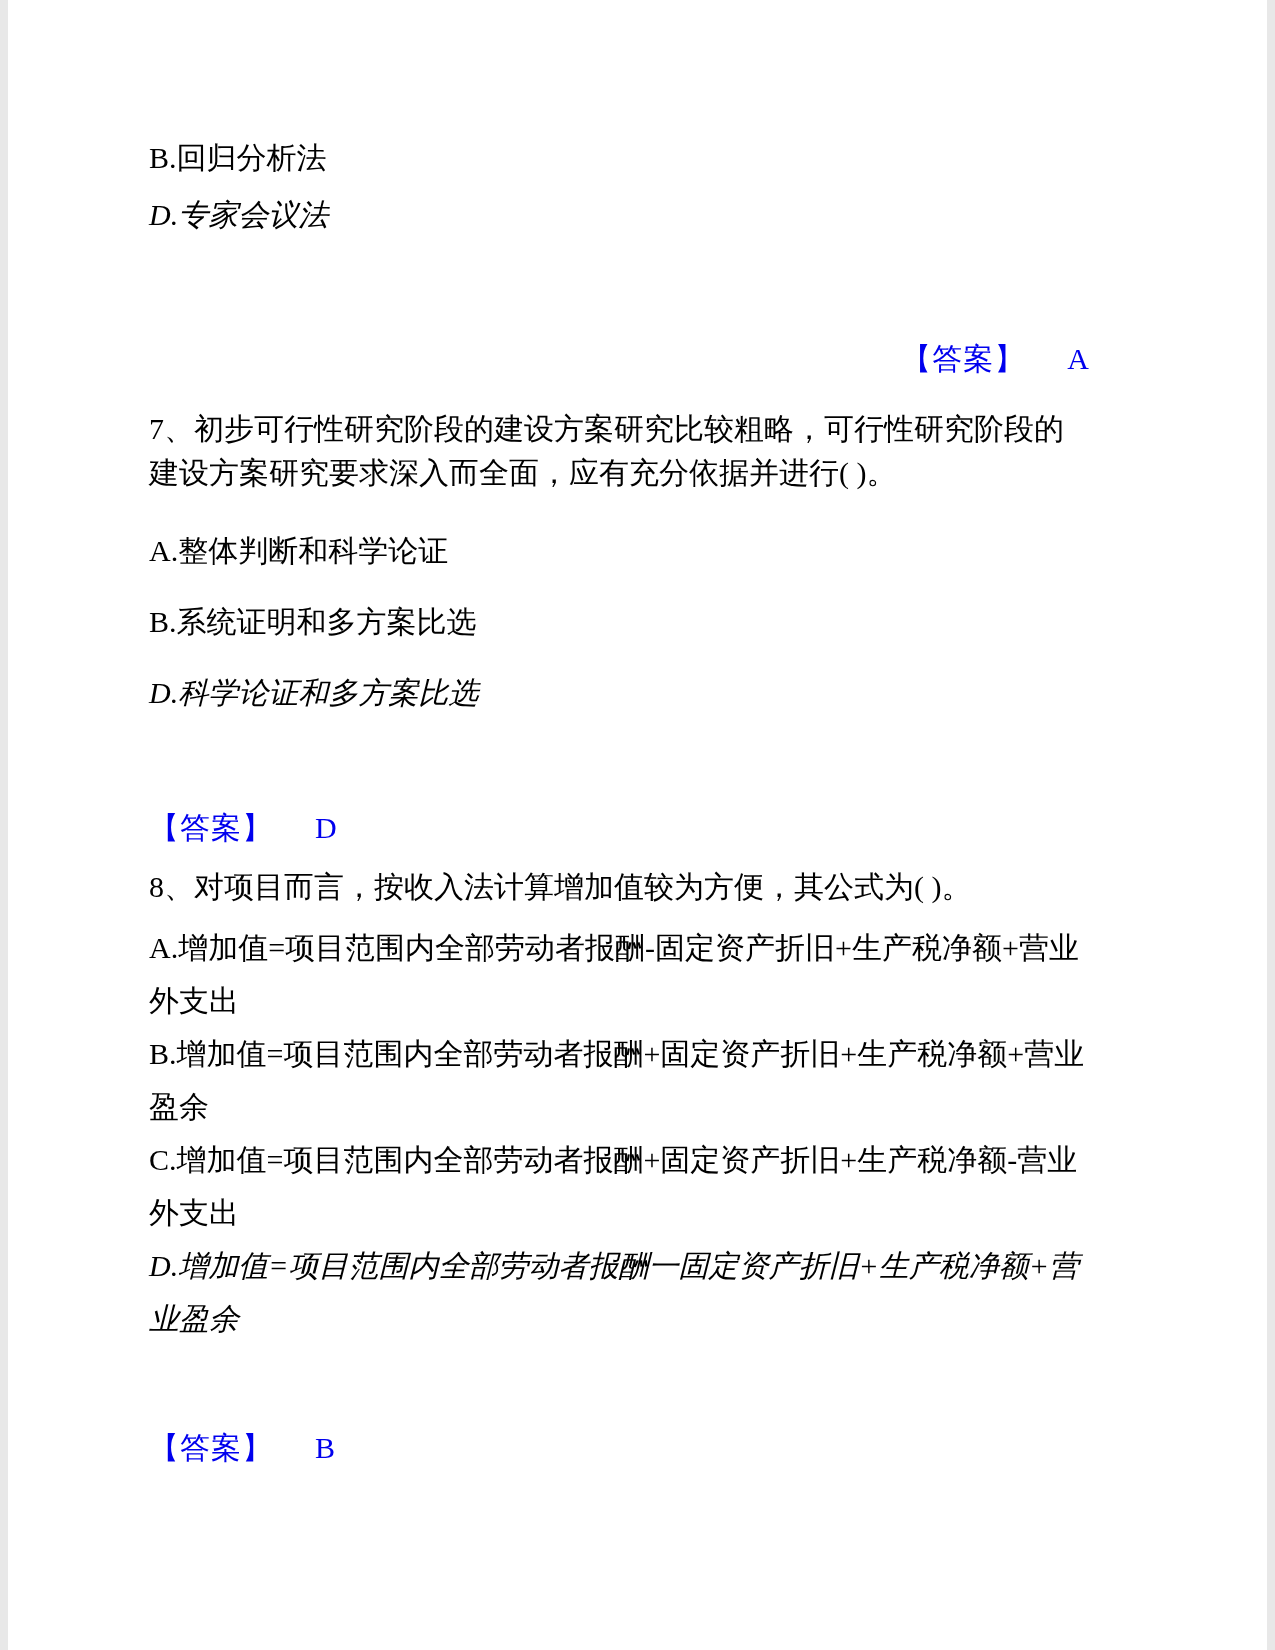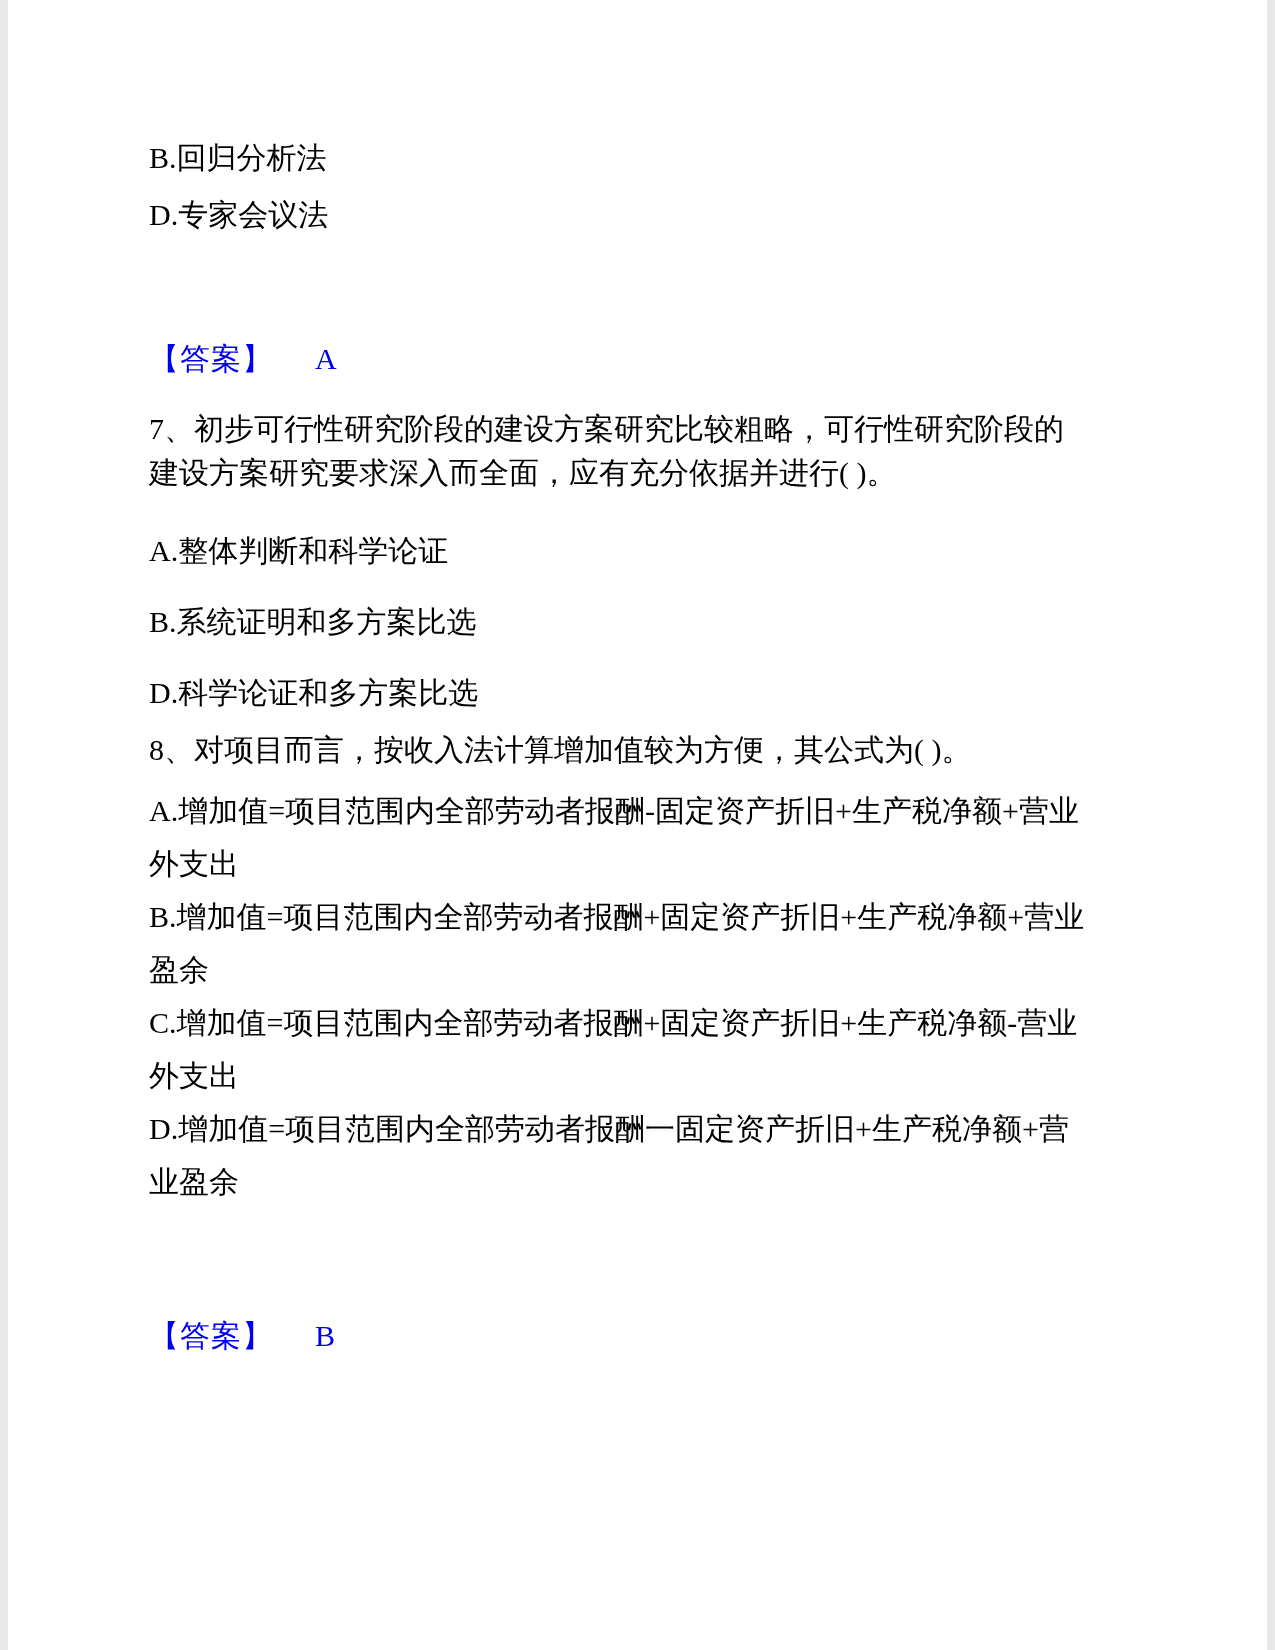--- a/index.html
+++ b/index.html
@@ -22,31 +22,31 @@
     padding: 142px 145px 0 141px;
     overflow: hidden;
   }
   .content { width: 940px; }
   .option {
     font-size: 30px;
     line-height: 31px;
     margin-bottom: 26px;
     white-space: normal;
   }
-  .option:last-child { margin-bottom: 0; }
+  .option:last-child { margin-bottom: 0; font-style: italic; }
   .answer-line {
     font-size: 30px;
     line-height: 34px;
     color: var(--accent-blue);
   }
   .answer-line .answer-label { letter-spacing: 1px; }
   .answer-line .answer-value { margin-left: 42px; }
-  .answer-6 { margin-top: 112px; }
+  .answer-6 { margin-top: 112px; text-align: right; }
   .answer-7 { margin-top: 103px; }
-  .answer-8 { margin-top: 111px; }
+  .answer-8 { margin-top: 86px; }
   .stem {
     font-size: 30px;
     line-height: 44px;
   }
   .stem-7 { margin-top: 31px; margin-bottom: 0; }
   .stem-8 { margin-top: 20px; margin-bottom: 0; }
   .options-7 { margin-top: 0; }
   .options-7 .option { margin-top: 40px; margin-bottom: 0; }
   .options-8 { margin-top: 12px; }
   .options-8 .option {
@@ -68,20 +68,23 @@
     <div class="answer-line answer-6">
       <span class="answer-label">【答案】</span><span class="answer-value">A</span>
     </div>
 
     <div class="stem stem-7">7、初步可行性研究阶段的建设方案研究比较粗略，可行性研究阶段的建设方案研究要求深入而全面，应有充分依据并进行( )。</div>
     <div class="options-7">
       <div class="option">A.整体判断和科学论证</div>
       <div class="option">B.系统证明和多方案比选</div>
       <div class="option">D.科学论证和多方案比选</div>
     </div>
+    <div class="answer-line answer-7">
+      <span class="answer-label">【答案】</span><span class="answer-value">D</span>
+    </div>
 
     <div class="stem stem-8">8、对项目而言，按收入法计算增加值较为方便，其公式为( )。</div>
     <div class="options-8">
       <div class="option">A.增加值=项目范围内全部劳动者报酬-固定资产折旧+生产税净额+营业外支出</div>
       <div class="option">B.增加值=项目范围内全部劳动者报酬+固定资产折旧+生产税净额+营业盈余</div>
       <div class="option">C.增加值=项目范围内全部劳动者报酬+固定资产折旧+生产税净额-营业外支出</div>
       <div class="option">D.增加值=项目范围内全部劳动者报酬一固定资产折旧+生产税净额+营业盈余</div>
     </div>
     <div class="answer-line answer-8">
       <span class="answer-label">【答案】</span><span class="answer-value">B</span>

